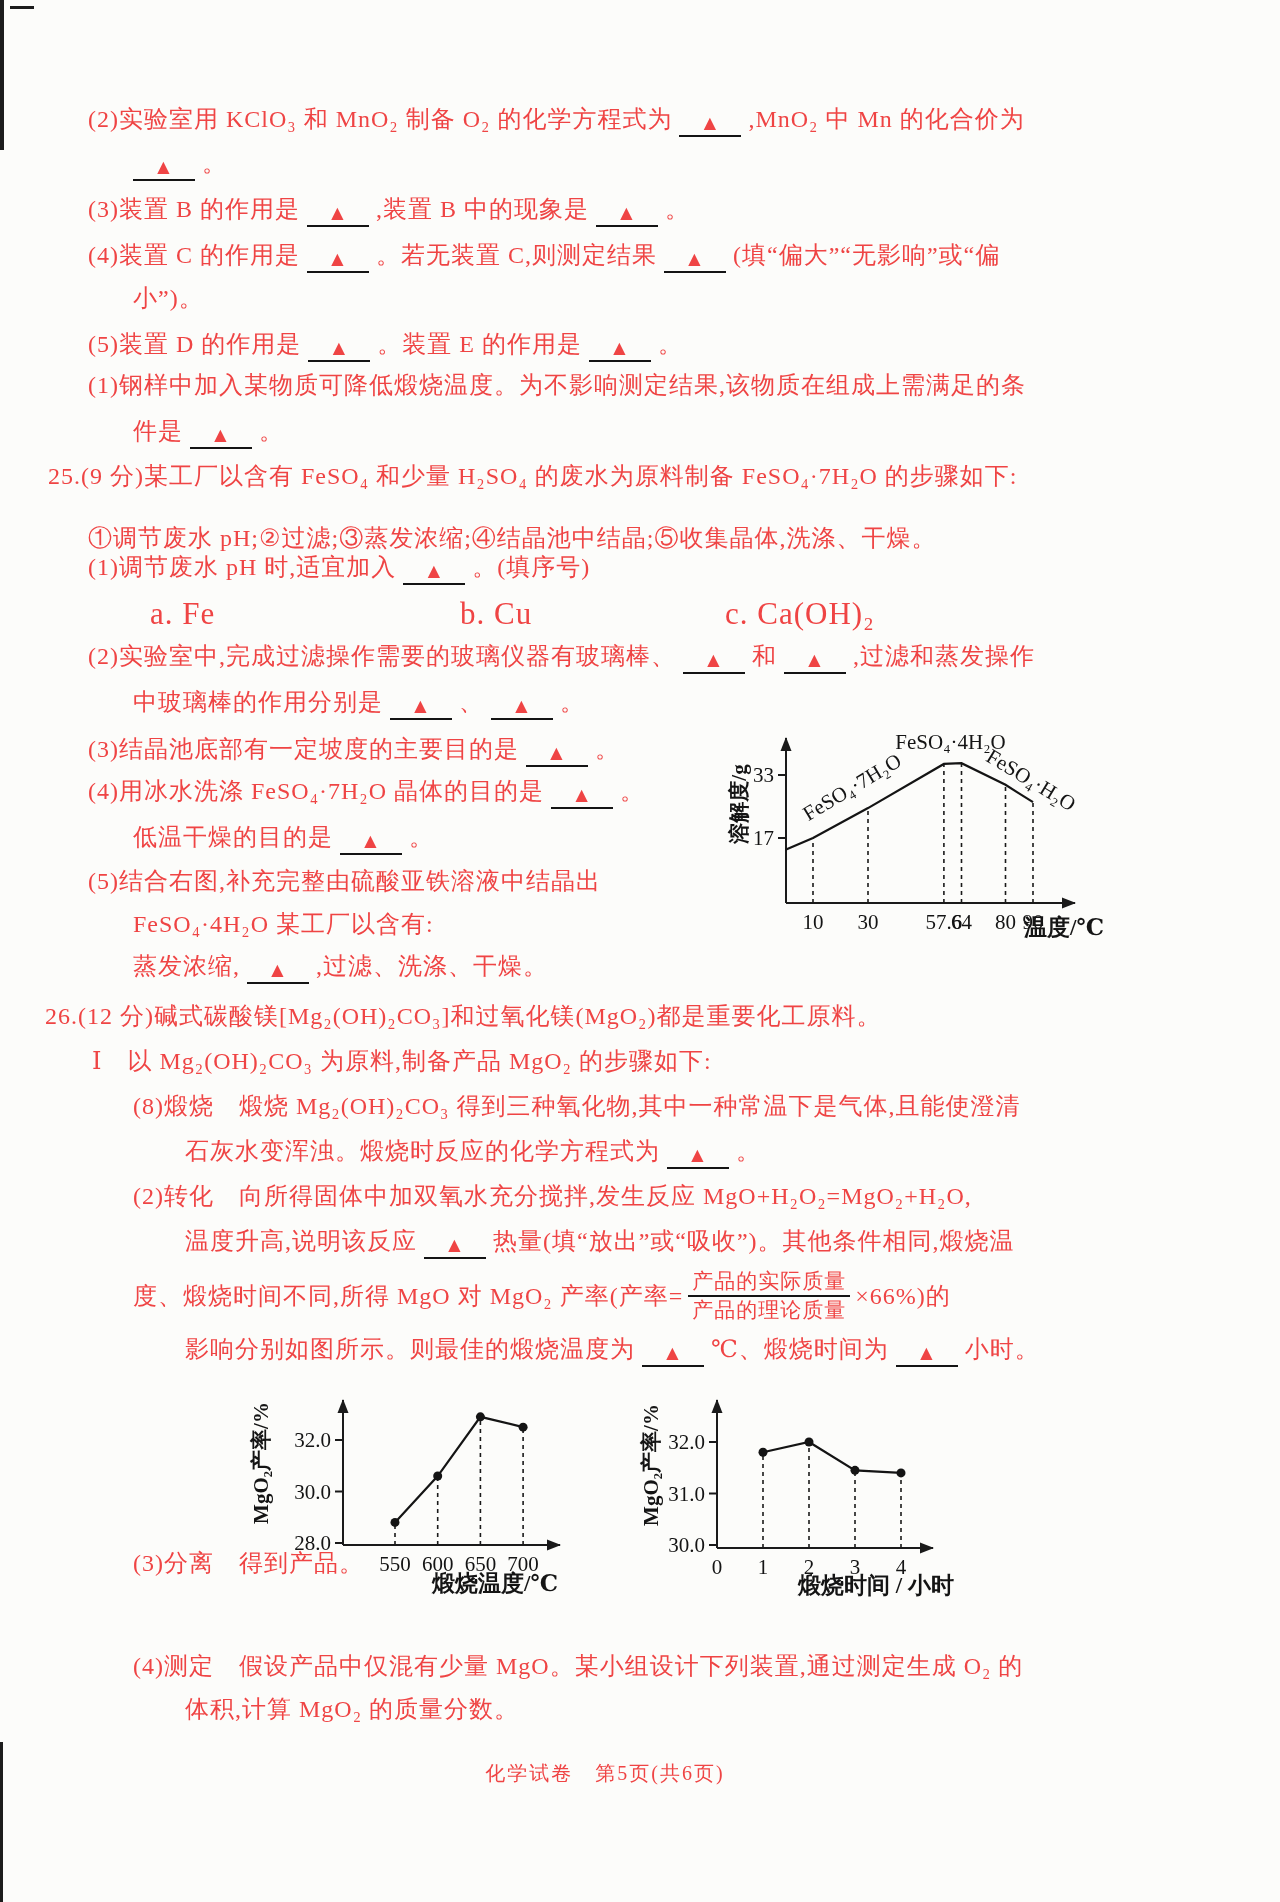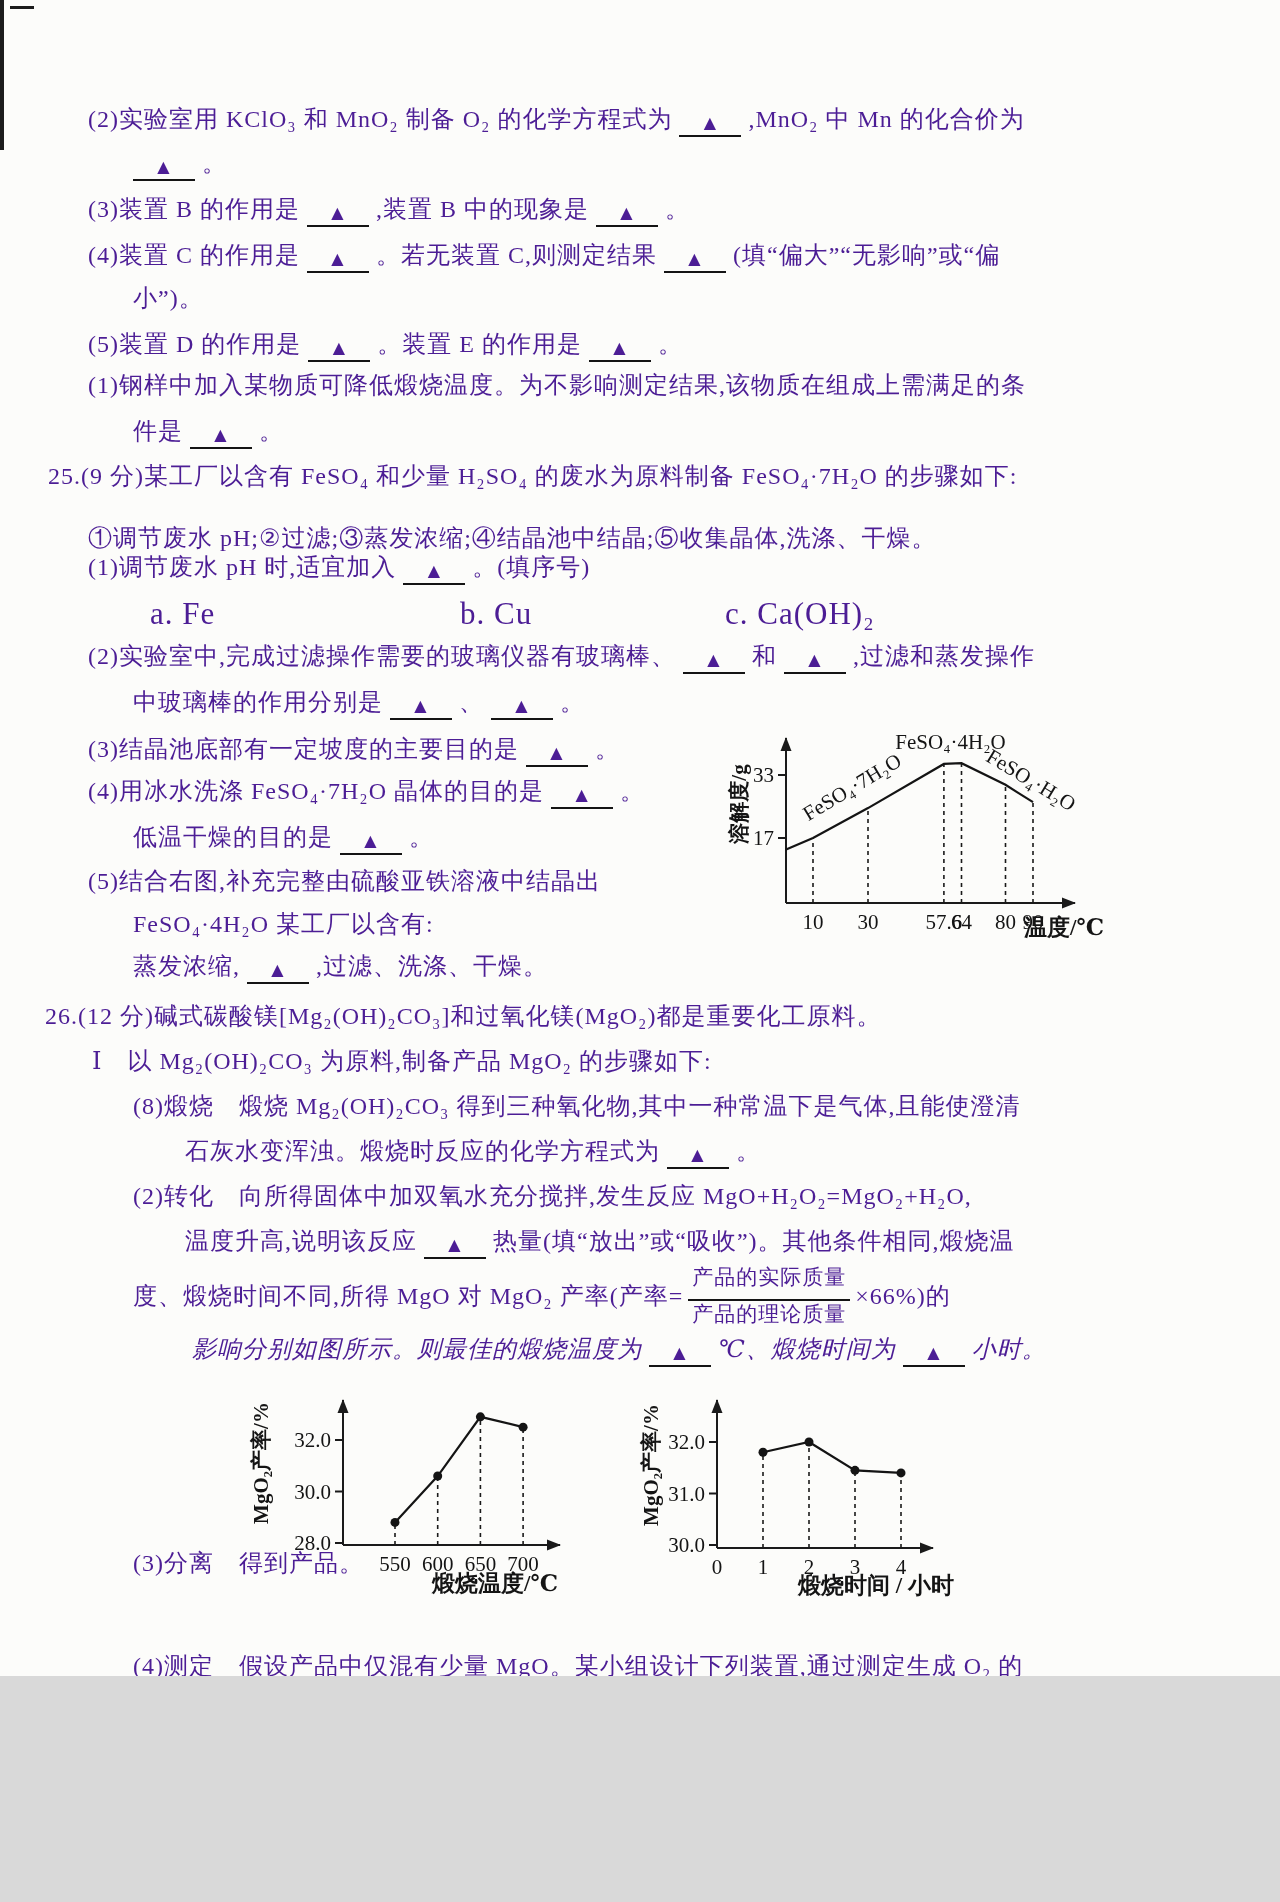--- a/index.html
+++ b/index.html
@@ -1,33 +1,33 @@
 <!DOCTYPE html>
 <html><head>
 <meta charset="utf-8">
 <style>
   html,body{margin:0;padding:0;background:#d9d9d9;}
   .page{
-    position:relative;width:1280px;height:1676px;margin:0 auto;
-    background:#fcfcfa;color:#4c1d95;overflow:hidden;
+    position:relative;width:1280px;height:1902px;margin:0 auto;
+    background:#fcfcfa;color:#ef4444;overflow:hidden;
     font-family:"Liberation Serif","DejaVu Serif",serif;
   }
   .tline{
     position:absolute;font-size:24px;line-height:31px;
     letter-spacing:1px;white-space:pre;
   }
   .blank{
     display:inline-block;min-width:62px;text-align:center;
     border-bottom:2.5px solid #141414;
     font-size:21px;line-height:24px;height:24px;vertical-align:-3px;
   }
   .opt{position:absolute;font-size:31px;letter-spacing:1px;white-space:pre;}
   .fracline{position:absolute;display:flex;align-items:center;font-size:24px;letter-spacing:1px;white-space:pre;}
   .frac{display:inline-block;text-align:center;font-size:21px;line-height:1.2;margin:0 5px;vertical-align:middle;}
-  .frac .num{display:block;padding:0 4px 9px 4px;}
+  .frac .num{display:block;padding:0 4px 1px 4px;}
   .frac .den{display:block;border-top:2px solid #141414;padding:1px 4px 0 4px;}
   .footer{position:absolute;left:0;width:1210px;text-align:center;font-size:20px;letter-spacing:2px;}
   svg{position:absolute;overflow:visible;}
   svg text{fill:#141414;font-family:"Liberation Serif","DejaVu Serif",serif;}
   .artifact{position:absolute;background:#1c1c1c;}
 </style>
 </head>
 <body>
 
 <div class="page">
@@ -64,21 +64,21 @@
   <div class="tline rich" style="left:92px;top:1046px;">Ⅰ　以 Mg₂(OH)₂CO₃ 为原料,制备产品 MgO₂ 的步骤如下:</div>
   <div class="tline rich" style="left:133px;top:1091px;">(8)煅烧　煅烧 Mg₂(OH)₂CO₃ 得到三种氧化物,其中一种常温下是气体,且能使澄清</div>
   <div class="tline rich" style="left:185px;top:1136px;">石灰水变浑浊。煅烧时反应的化学方程式为 <span class="blank">▲</span> 。</div>
   <div class="tline rich" style="left:133px;top:1181px;">(2)转化　向所得固体中加双氧水充分搅拌,发生反应 MgO+H₂O₂=MgO₂+H₂O,</div>
   <div class="tline rich" style="left:185px;top:1226px;">温度升高,说明该反应 <span class="blank">▲</span> 热量(填“放出”或“吸收”)。其他条件相同,煅烧温</div>
 
   <div class="fracline" style="left:133px;top:1258px;height:76px;">
     <span>度、煅烧时间不同,所得 MgO 对 MgO₂ 产率(产率=</span><span class="frac"><span class="num">产品的实际质量</span><span class="den">产品的理论质量</span></span><span>×66%)的</span>
   </div>
 
-  <div class="tline rich" style="left:192px;top:1334px;font-style:italic;">影响分别如图所示。则最佳的煅烧温度为 <span class="blank">▲</span> ℃、煅烧时间为 <span class="blank">▲</span> 小时。</div>
+  <div class="tline rich" style="left:185px;top:1334px;">影响分别如图所示。则最佳的煅烧温度为 <span class="blank">▲</span> ℃、煅烧时间为 <span class="blank">▲</span> 小时。</div>
   <div class="tline rich" style="left:133px;top:1548px;text-align:right;">(3)分离　得到产品。</div>
   <div class="tline rich" style="left:133px;top:1651px;">(4)测定　假设产品中仅混有少量 MgO。某小组设计下列装置,通过测定生成 O₂ 的</div>
   <div class="tline rich" style="left:185px;top:1694px;">体积,计算 MgO₂ 的质量分数。</div>
 
   <svg id="solubility-chart" style="left:712px;top:726px;" width="410" height="224" viewBox="0 0 410 224">
       <line x1="74" y1="12" x2="74" y2="177" stroke="#1a1a1a" stroke-width="2" fill="none"></line>
       <line x1="74" y1="177" x2="363" y2="177" stroke="#1a1a1a" stroke-width="2" fill="none"></line>
       <polygon points="68.5,25 79.5,25 74,11" fill="#1a1a1a"></polygon>
       <polygon points="350,171.5 350,182.5 364,177" fill="#1a1a1a"></polygon>
       <line x1="66" y1="48.97999999999999" x2="74" y2="48.97999999999999" stroke="#1a1a1a" stroke-width="2" fill="none"></line>

